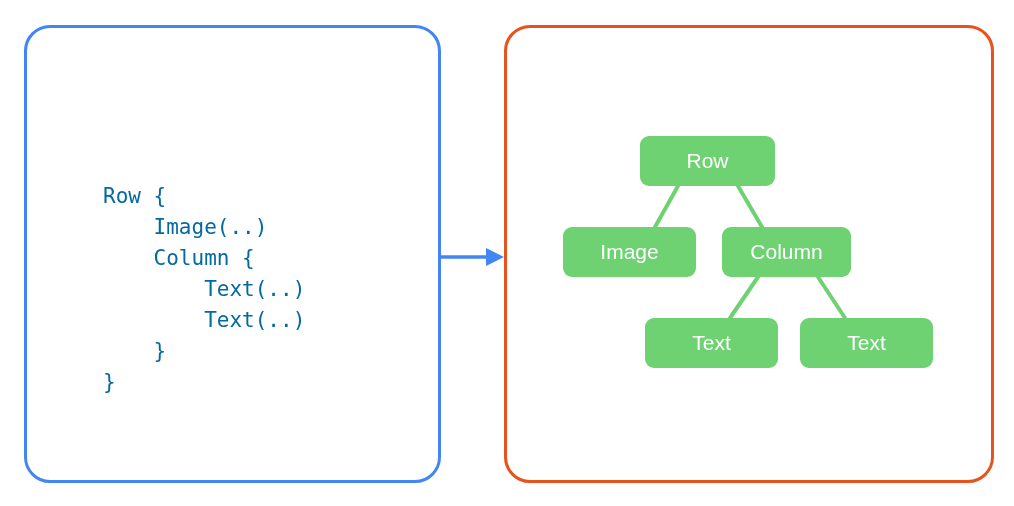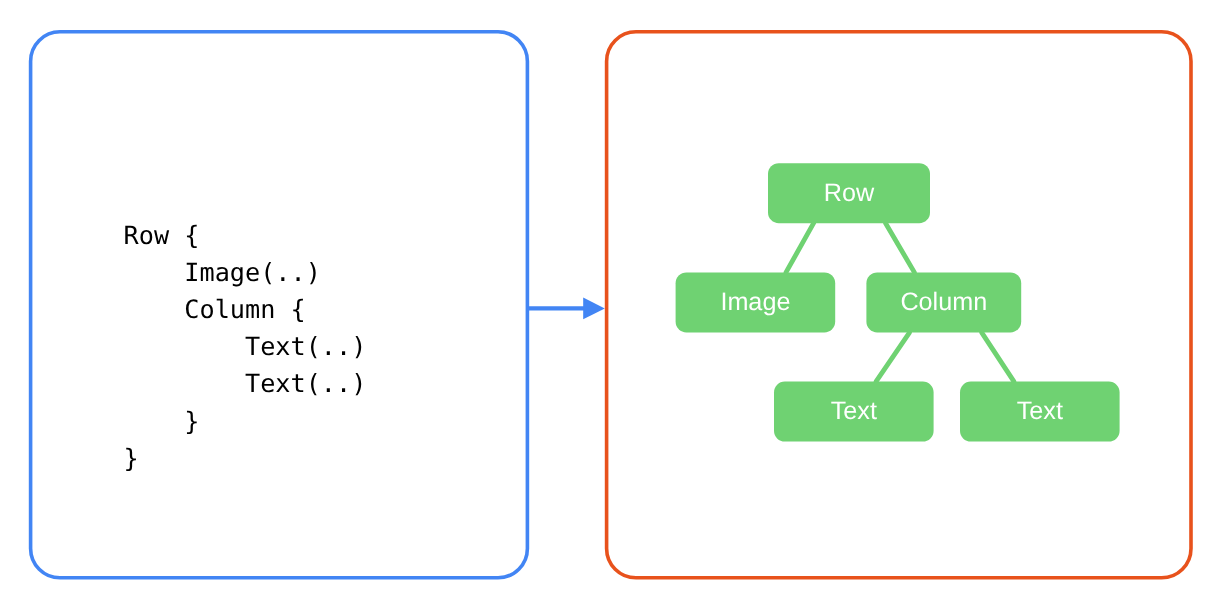--- a/index.html
+++ b/index.html
@@ -49,21 +49,21 @@
 
   
   #code-block {
     position: absolute;
     left: 76px;
     top: 153px;
     margin: 0;
     font-family: "DejaVu Sans Mono", "Liberation Mono", monospace;
     font-size: 21px;
     line-height: 31px;
-    color: #000000;
+    color: #0369a1;
     white-space: pre;
     letter-spacing: 0px;
   }
 
   
   #arrow-svg {
     position: absolute;
     left: 436px;
     top: 243px;
     width: 72px;

